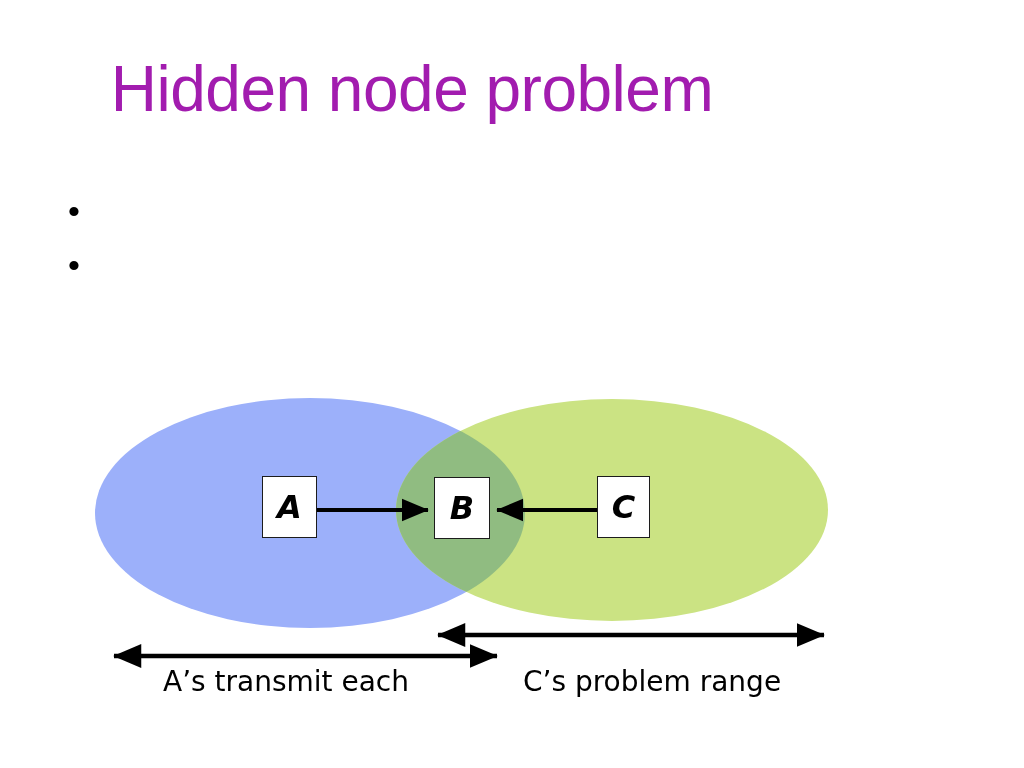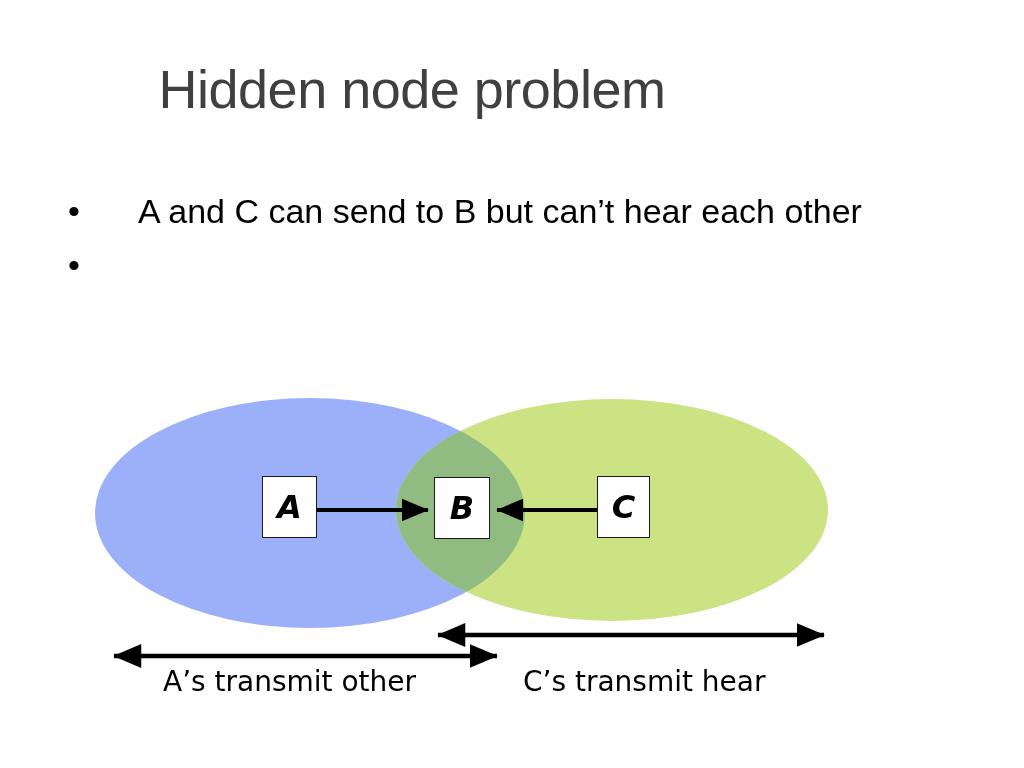--- a/index.html
+++ b/index.html
@@ -17,25 +17,25 @@
   }
 
   
   .slide-title {
     position: absolute;
     left: 0;
     top: 58px;
     width: 824px;
     text-align: center;
     font-family: "Liberation Sans", sans-serif;
-    font-size: 54px;
+    font-size: 64px;
     line-height: 62px;
     font-weight: 400;
     letter-spacing: -0.5px;
-    color: #404040;
+    color: #a21caf;
     white-space: nowrap;
   }
 
   
   .bullets {
     position: absolute;
     left: 62px;
     top: 188px;
     width: 880px;
   }
@@ -106,21 +106,20 @@
   #label-c-range { left: 523px; top: 665px; }
 </style>
 </head>
 <body>
 
 <div class="slide-title">Hidden node problem</div>
 
 <div class="bullets">
   <div class="bullet-row">
     <span class="bullet-mark">•</span>
-    <span class="bullet-text">A and C can send to B but can’t hear each other</span>
   </div>
   <div class="bullet-row">
     <span class="bullet-mark">•</span>
   </div>
 </div>
 
 <div class="diagram">
   <svg width="1024" height="768" viewBox="0 0 1024 768" xmlns="http://www.w3.org/2000/svg">
     <defs>
       <marker id="arrowEnd" markerWidth="7" markerHeight="7" refX="6.2" refY="3.1" orient="auto" markerUnits="strokeWidth">
@@ -150,14 +149,14 @@
     <line x1="438" y1="635" x2="824" y2="635" stroke="#000000" stroke-width="4.4" marker-start="url(#arrowStart)" marker-end="url(#arrowEnd)"></line>
 
     <line x1="114" y1="656" x2="497" y2="656" stroke="#000000" stroke-width="4.4" marker-start="url(#arrowStart)" marker-end="url(#arrowEnd)"></line>
   </svg>
 </div>
 
 <div class="node-box" id="node-a">A</div>
 <div class="node-box" id="node-b">B</div>
 <div class="node-box" id="node-c">C</div>
 
-<div class="range-label" id="label-a-range">A’s transmit other</div>
-<div class="range-label" id="label-c-range">C’s transmit hear</div>
+<div class="range-label" id="label-a-range">A’s transmit each</div>
+<div class="range-label" id="label-c-range">C’s problem range</div>
 
 </body></html>

